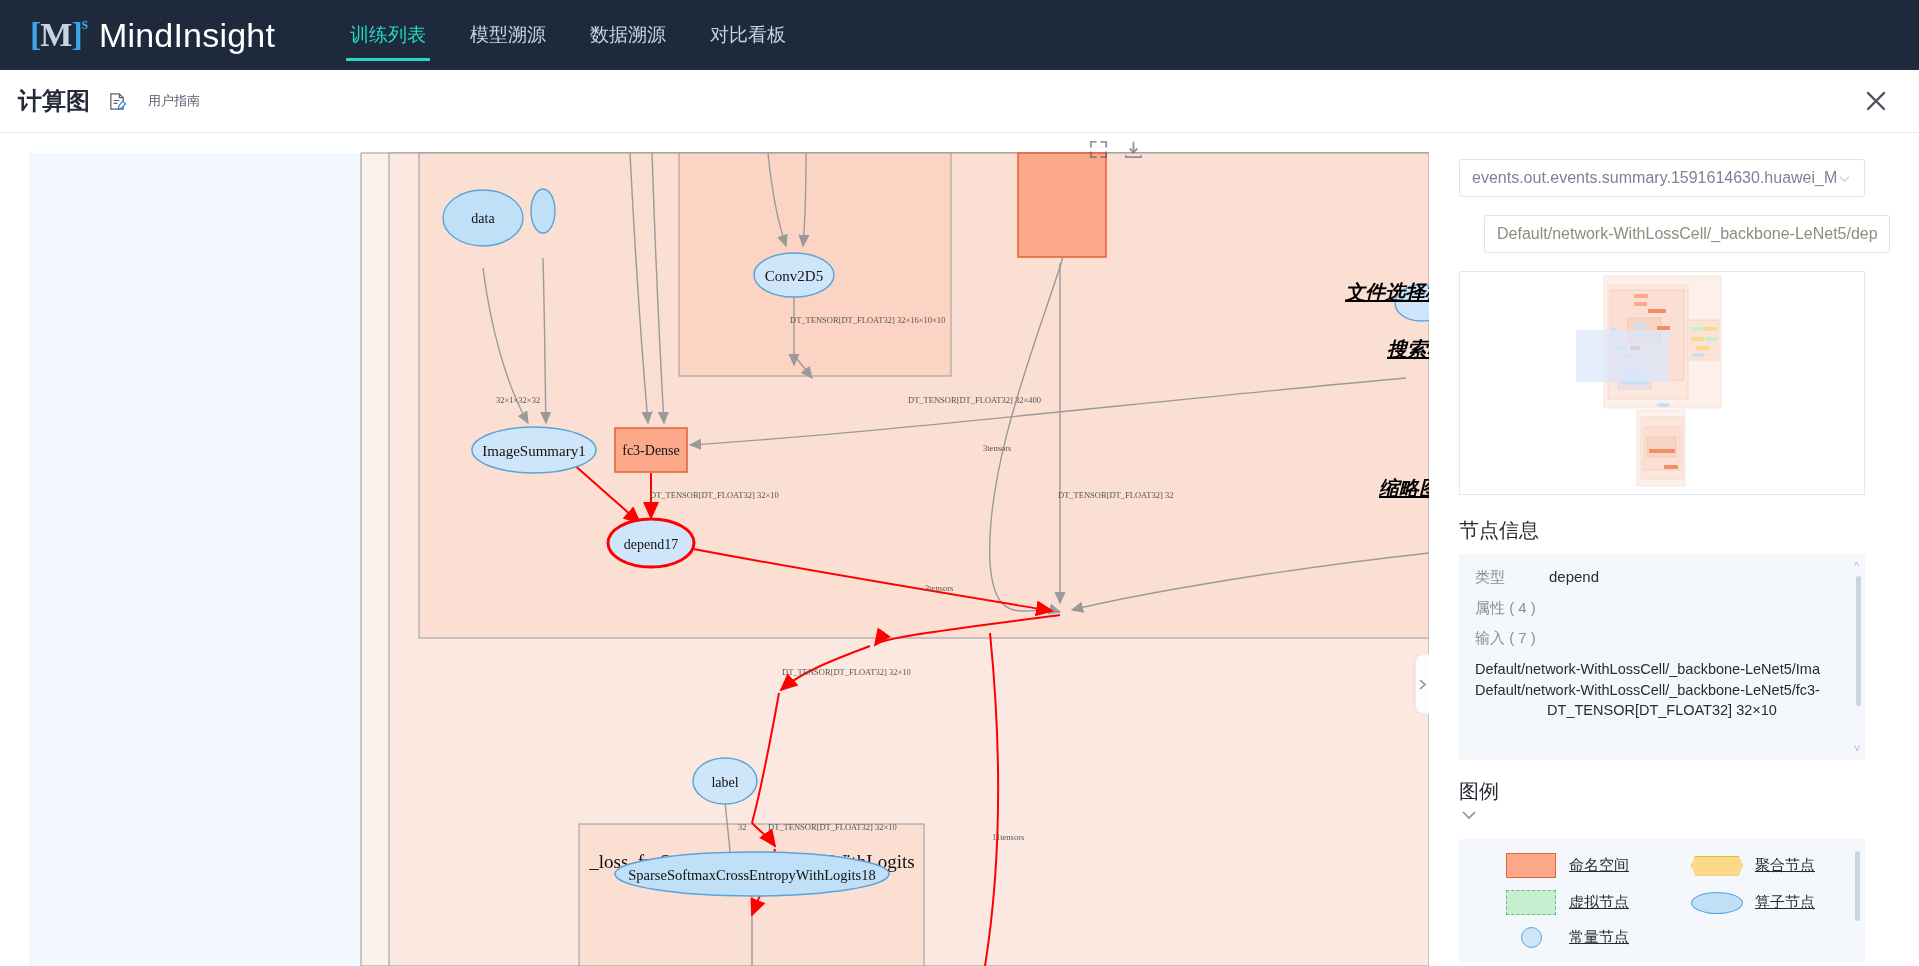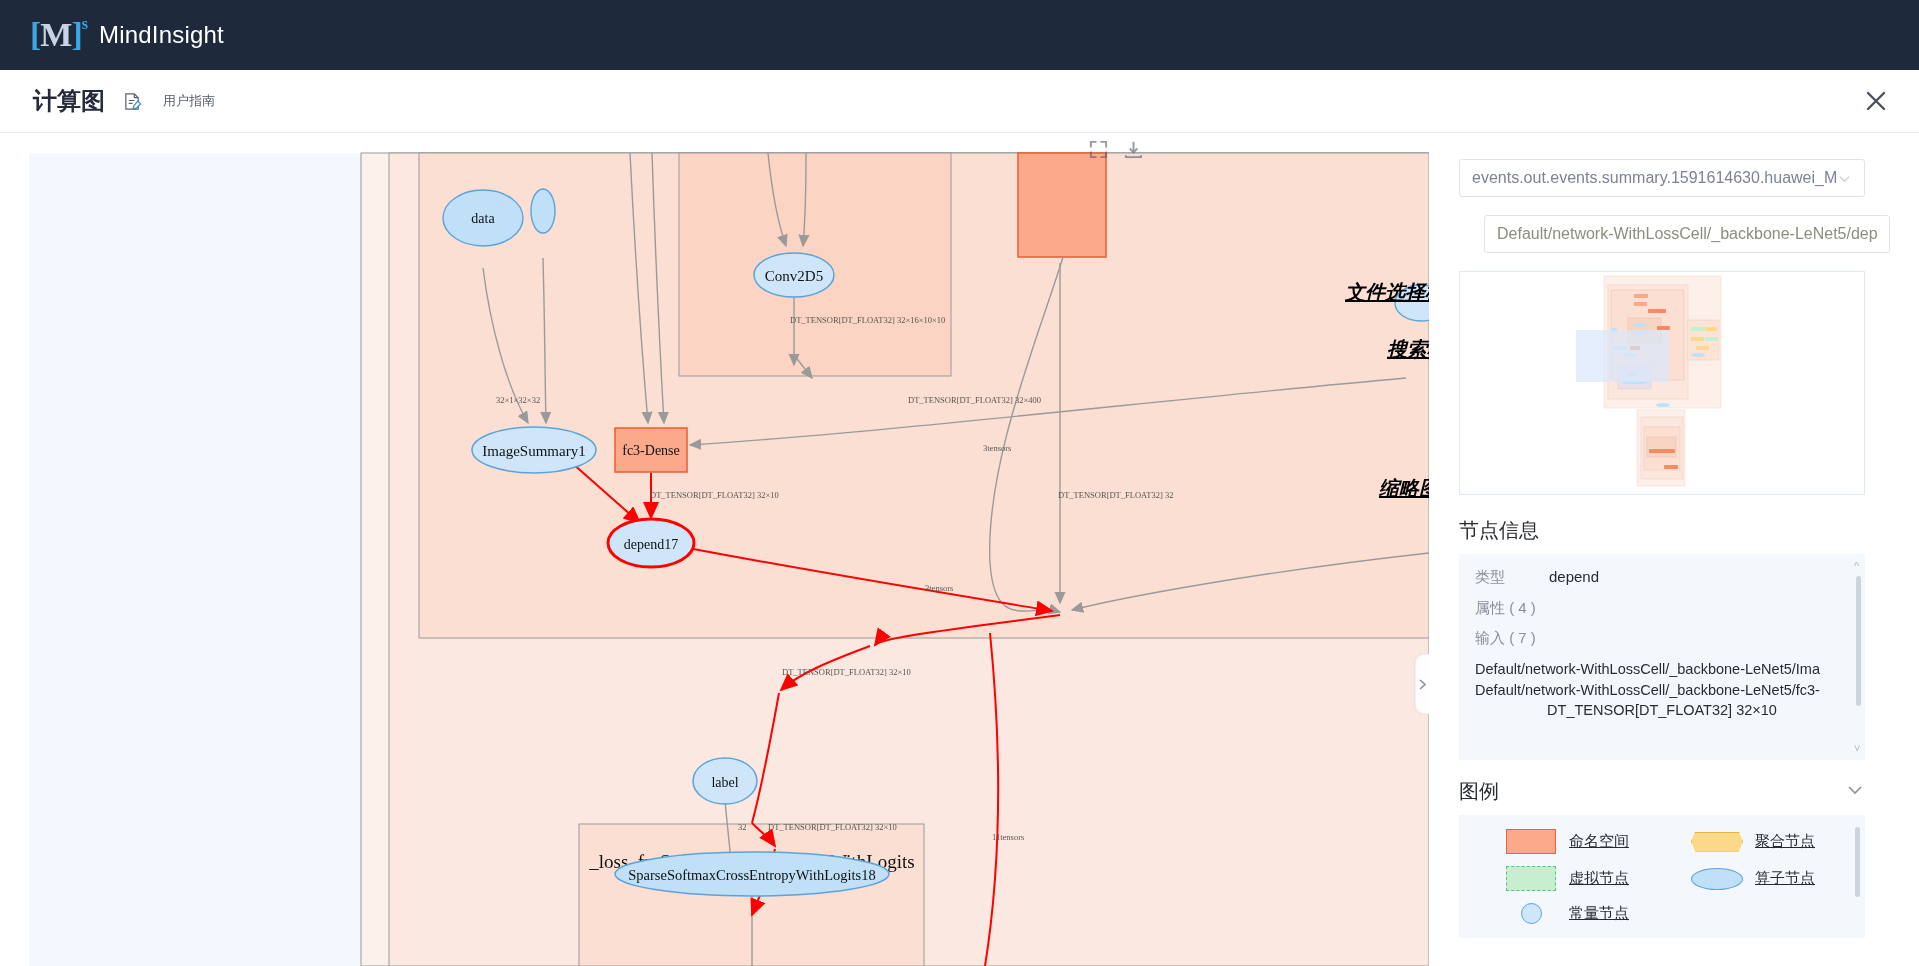--- a/index.html
+++ b/index.html
@@ -28,21 +28,21 @@
     align-items: flex-start;
     line-height: 1;
     margin-right: 12px;
     font-family: "Liberation Serif", serif;
   }
   .logo-mark .bracket { color: #3ba7e8; }
   .logo-mark .m { color: #c8d4e4; }
   .logo-mark .sup { font-size: 16px; color: #3ba7e8; position: relative; top: -2px; }
   .brand-name {
     color: #ffffff;
-    font-size: 24px;
+    font-size: 34px;
     font-weight: 400;
     margin-right: 53px;
     letter-spacing: .2px;
   }
   .nav-tabs { display: flex; align-items: center; height: 70px; }
   .nav-tab {
     color: #c9d2de;
     font-size: 19px;
     padding: 0 22px;
     height: 70px;
@@ -59,21 +59,21 @@
     height: 3px;
     background: #24d6c4;
   }
 
   
   .subheader {
     height: 63px;
     background: #ffffff;
     display: flex;
     align-items: center;
-    padding-left: 33px;
+    padding-left: 18px;
     border-bottom: 1px solid #e6ebf5;
     position: relative;
   }
   .page-title {
     font-size: 24px;
     font-weight: bold;
     color: #252b3a;
     margin-right: 18px;
   }
   .guide-link { display: flex; align-items: center; cursor: pointer; }
@@ -248,24 +248,25 @@
     position: absolute; left: 0; top: 12px;
     width: 5px; height: 130px;
     background: #ccd4e0; border-radius: 3px;
   }
   .card-scrollbar .cap { position: absolute; left: -2px; color: #b2b9c5; font-size: 11px; }
   .card-scrollbar .cap.t { top: -4px; }
   .card-scrollbar .cap.b { bottom: -4px; }
 
   
   .legend-head {
-    display: flex; align-items: center; justify-content: space-between;
+    display: flex; align-items: flex-start; justify-content: space-between;
     width: 406px;
     margin-bottom: 10px;
     cursor: pointer;
+    flex-direction: column;
   }
   .legend-card {
     width: 406px;
     background: #f4f8fd;
     padding: 14px 0 14px 34px;
     position: relative;
   }
   .legend-grid {
     display: grid;
     grid-template-columns: 76px 110px 76px auto;
@@ -291,20 +292,26 @@
 <body>
 
 <div class="navbar">
   <div class="logo-mark">
     <span class="bracket">[</span>
       <span class="m">M</span>
       <span class="bracket">]</span>
       <span class="sup">s</span>
   </div>
   <div class="brand-name">MindInsight</div>
+  <div class="nav-tabs">
+    <div class="nav-tab active">训练列表</div>
+    <div class="nav-tab">模型溯源</div>
+    <div class="nav-tab">数据溯源</div>
+    <div class="nav-tab">对比看板</div>
+  </div>
 </div>
 
 <div class="subheader">
   <div class="page-title">计算图</div>
   <div class="guide-link">
     <span class="guide-icon">
       <svg width="19" height="19" viewBox="0 0 20 20">
         <path d="M3 2h9l4 4v12H3z" fill="none" stroke="#5b6170" stroke-width="1.3"></path>
         <path d="M12 2v4h4" fill="none" stroke="#5b6170" stroke-width="1.3"></path>
         <path d="M6 9h6M6 12h4" stroke="#5b6170" stroke-width="1.2"></path>

